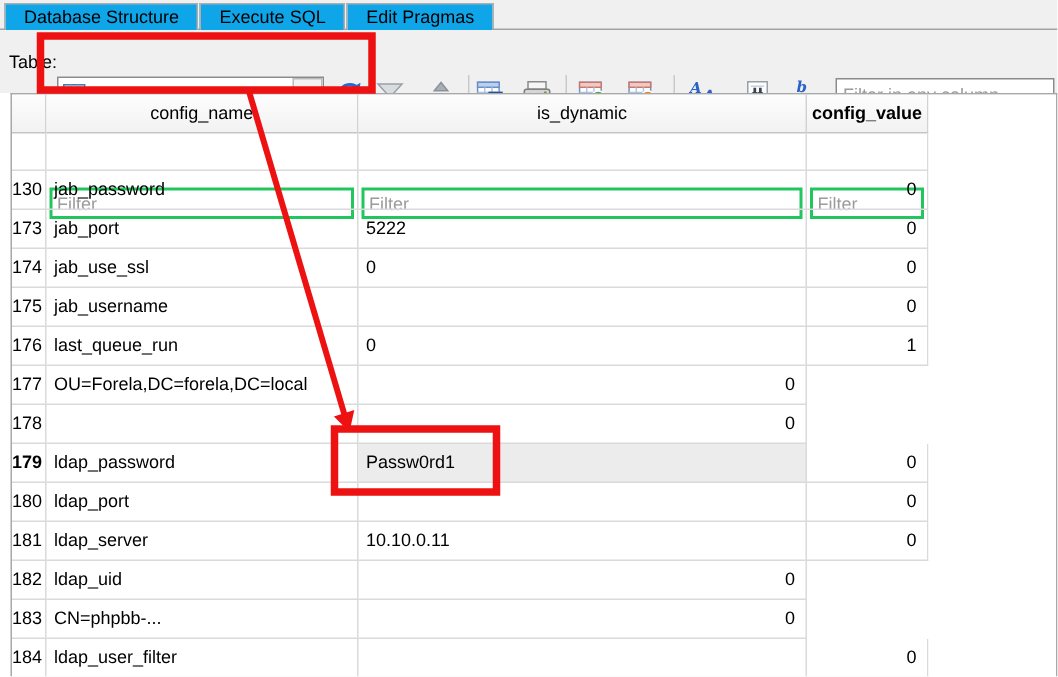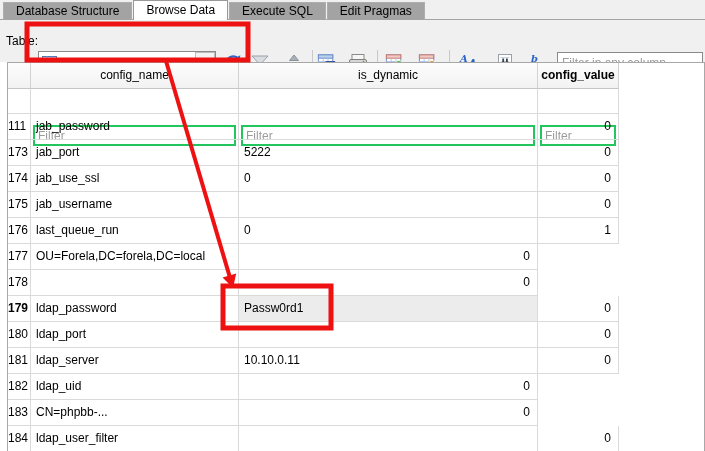--- a/index.html
+++ b/index.html
@@ -4,21 +4,21 @@
 <style>
   * { margin:0; padding:0; box-sizing:border-box; }
   html,body { width:705px; height:451px; overflow:hidden; }
   body { font-family:"Liberation Sans",sans-serif; font-size:12px; background:#fff; position:relative; color:#000; }
 
   
   .tabbar { position:absolute; left:0; top:0; width:705px; height:20px; background:#f0f0f0;
             display:flex; align-items:flex-end; padding-left:3px; z-index:2; }
   .tabbar::after { content:""; position:absolute; left:0; bottom:0; width:100%; height:1px; background:#a3a3a3; }
   .tab { height:18px; line-height:17px; padding:0 12px; border:1px solid #adadad; border-bottom:none;
-         background:#a3a3a3; position:relative; z-index:1; margin-right:1px; white-space:nowrap; }
+         background:#0ea5e9; position:relative; z-index:1; margin-right:1px; white-space:nowrap; }
   .tab.active { background:#fff; height:20px; line-height:19px; z-index:3; border-color:#999; }
 
   
   .toolbar { position:absolute; left:0; top:20px; width:705px; height:42px; background:#f0f0f0; z-index:1; }
   .tbl-label { position:absolute; left:6px; top:14px; }
   .combo { position:absolute; left:38px; top:31px; width:178px; height:23px; background:#fff;
            border:1px solid #8a8a8a; display:flex; align-items:center; cursor:default; }
   .combo .cicon { margin:0 4px 0 3px; display:flex; }
   .combo .cval { flex:1; white-space:nowrap; overflow:hidden; }
   .combo .cbtn { width:20px; height:21px; background:#f3f3f3; border:1px solid #bdbdbd;
@@ -51,21 +51,20 @@
   .sel-num { font-weight:bold; }
 
   
   .annot { position:absolute; left:0; top:0; width:705px; height:451px; z-index:10; pointer-events:none; }
 </style>
 </head>
 <body>
 
 <div class="tabbar">
   <div class="tab">Database Structure</div>
-  <div class="tab active">Browse Data</div>
   <div class="tab">Execute SQL</div>
   <div class="tab">Edit Pragmas</div>
 </div>
 
 <div class="toolbar">
   <span class="tbl-label">Table:</span>
 
   <div class="combo">
     <span class="cicon">
       <svg width="15" height="13" viewBox="0 0 15 13">
@@ -204,21 +203,21 @@
     <div class="fcell">
       <input type="text" placeholder="Filter" style="">
     </div>
     <div class="fcell">
       <input type="text" placeholder="Filter" style="">
     </div>
     <div class="fcell ffill fill"></div>
   </div>
 
   <div class="grow">
-    <div class="cell rn">111</div>
+    <div class="cell rn">130</div>
     <div class="cell cname">jab_password</div>
     <div class="cell cval"></div>
     <div class="cell cdyn">0</div>
     <div class="cell fill"></div>
   </div>
   <div class="grow">
     <div class="cell rn">173</div>
     <div class="cell cname">jab_port</div>
     <div class="cell cval">5222</div>
     <div class="cell cdyn">0</div>

